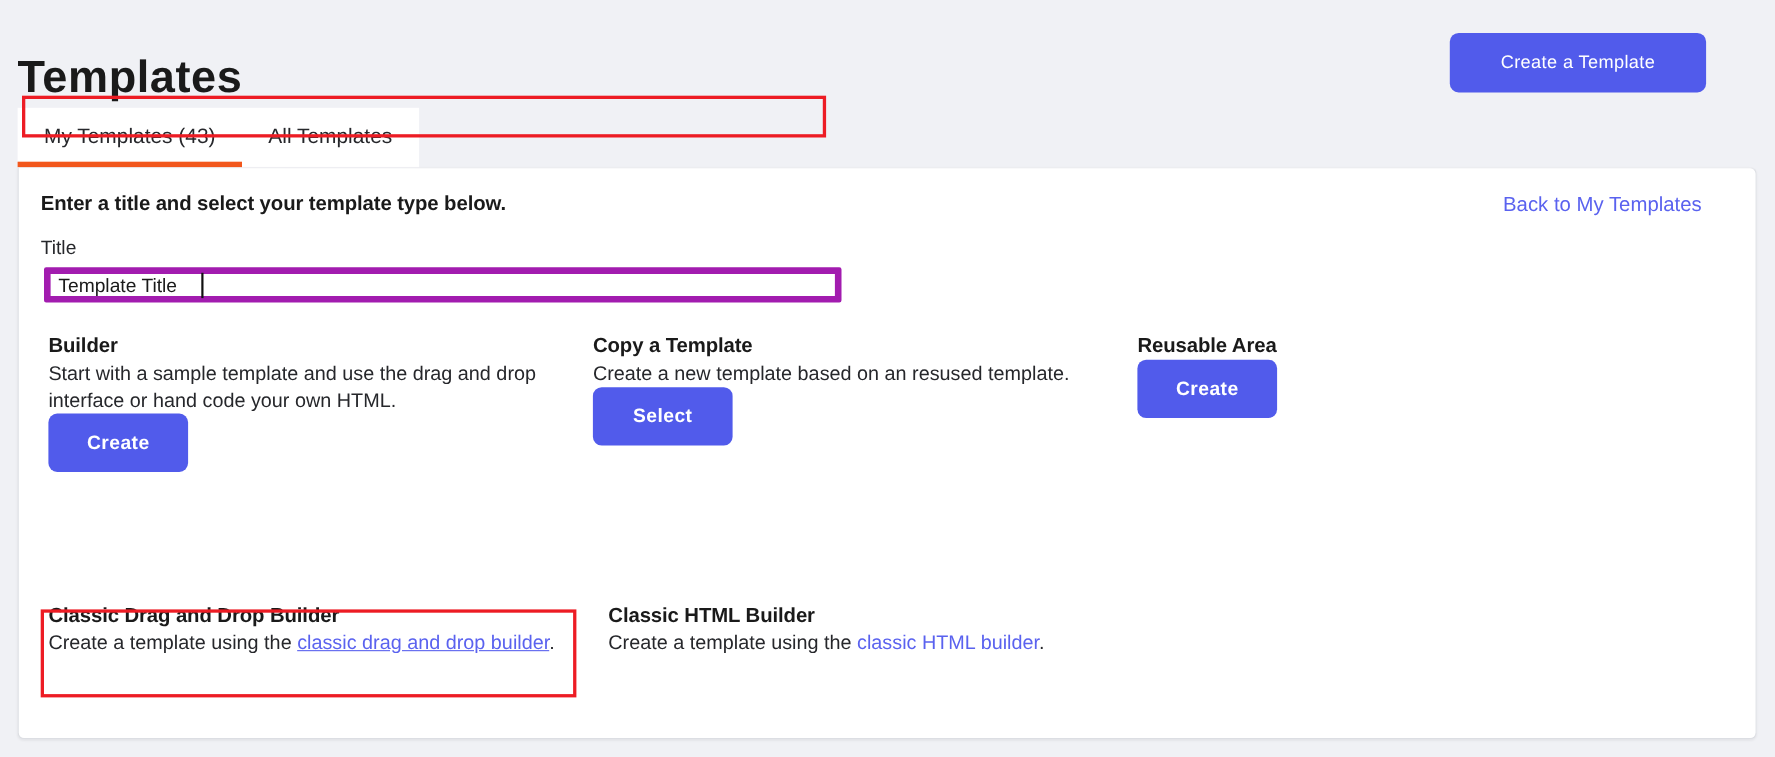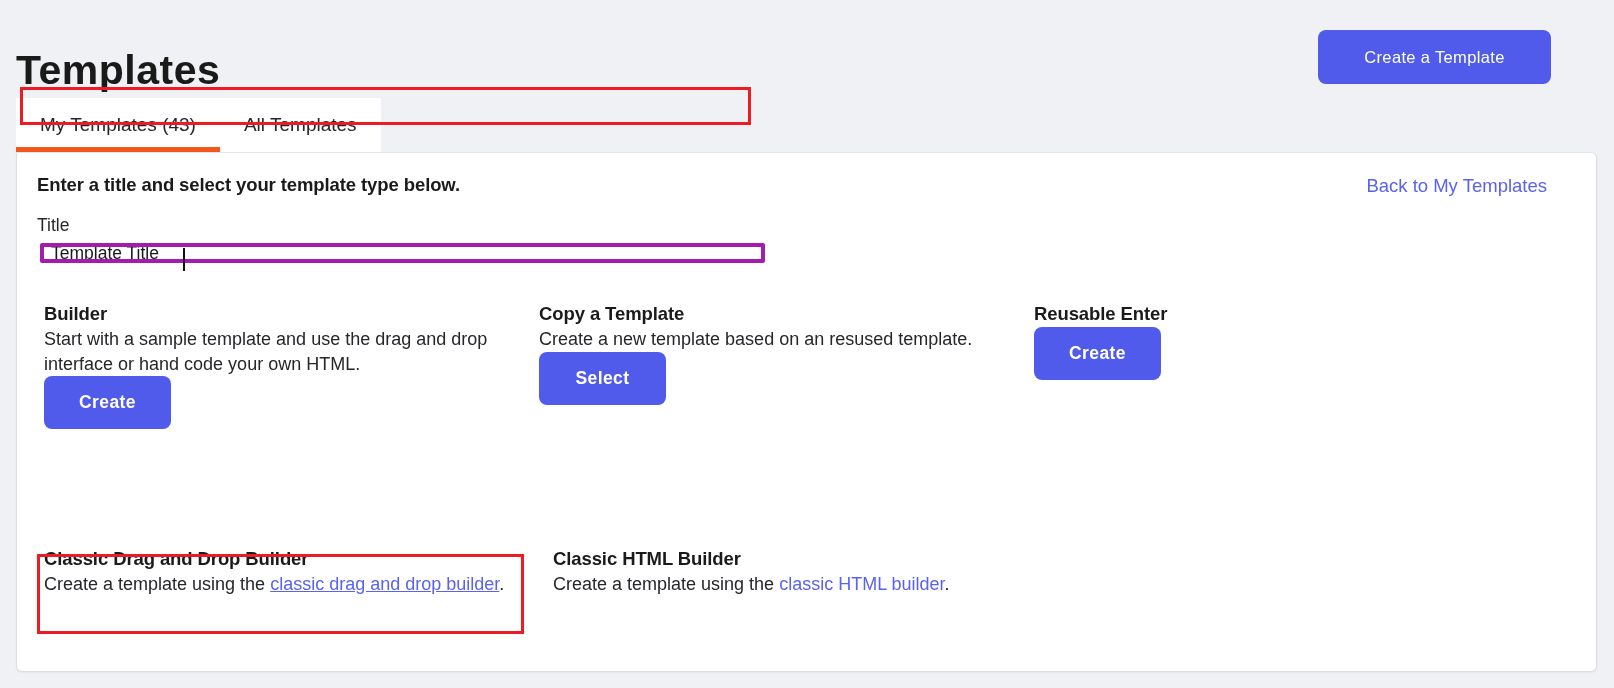--- a/index.html
+++ b/index.html
@@ -115,22 +115,22 @@
     left: 20px; top: 87px;
     width: 731px; height: 38px;
     border: 3px solid #ed1c24;
     background: transparent;
     pointer-events: none;
     z-index: 5;
   }
   .title-input {
     position: absolute;
     left: 23px; top: 90px;
-    width: 725px; height: 20px;
-    border: 4px solid #a21caf;
+    width: 725px; height: 32px;
+    border: 6px solid #a21caf;
     border-radius: 2px;
     background: #ffffff;
     font-family: "Liberation Sans", sans-serif;
     font-size: 17.5px;
     color: #1a1a1a;
     padding: 0 7px;
     outline: none;
   }
   .caret {
     position: absolute;
@@ -262,21 +262,21 @@
         <button class="opt-btn">Create</button>
       </div>
 
       <div class="opt-col c2">
         <div class="opt-title">Copy a Template</div>
         <div class="opt-desc">Create a new template based on an resused template.</div>
         <button class="opt-btn">Select</button>
       </div>
 
       <div class="opt-col c3">
-        <div class="opt-title">Reusable Enter</div>
+        <div class="opt-title">Reusable Area</div>
         <button class="opt-btn">Create</button>
       </div>
 
     </div>
 
     <div class="classics">
 
       <div class="classic-col k1">
         <div class="classic-title">Classic Drag and Drop Builder</div>
         <div class="classic-desc"><span>Create a template using the </span><a class="inline-link">classic drag and drop builder</a><span>.</span></div>

